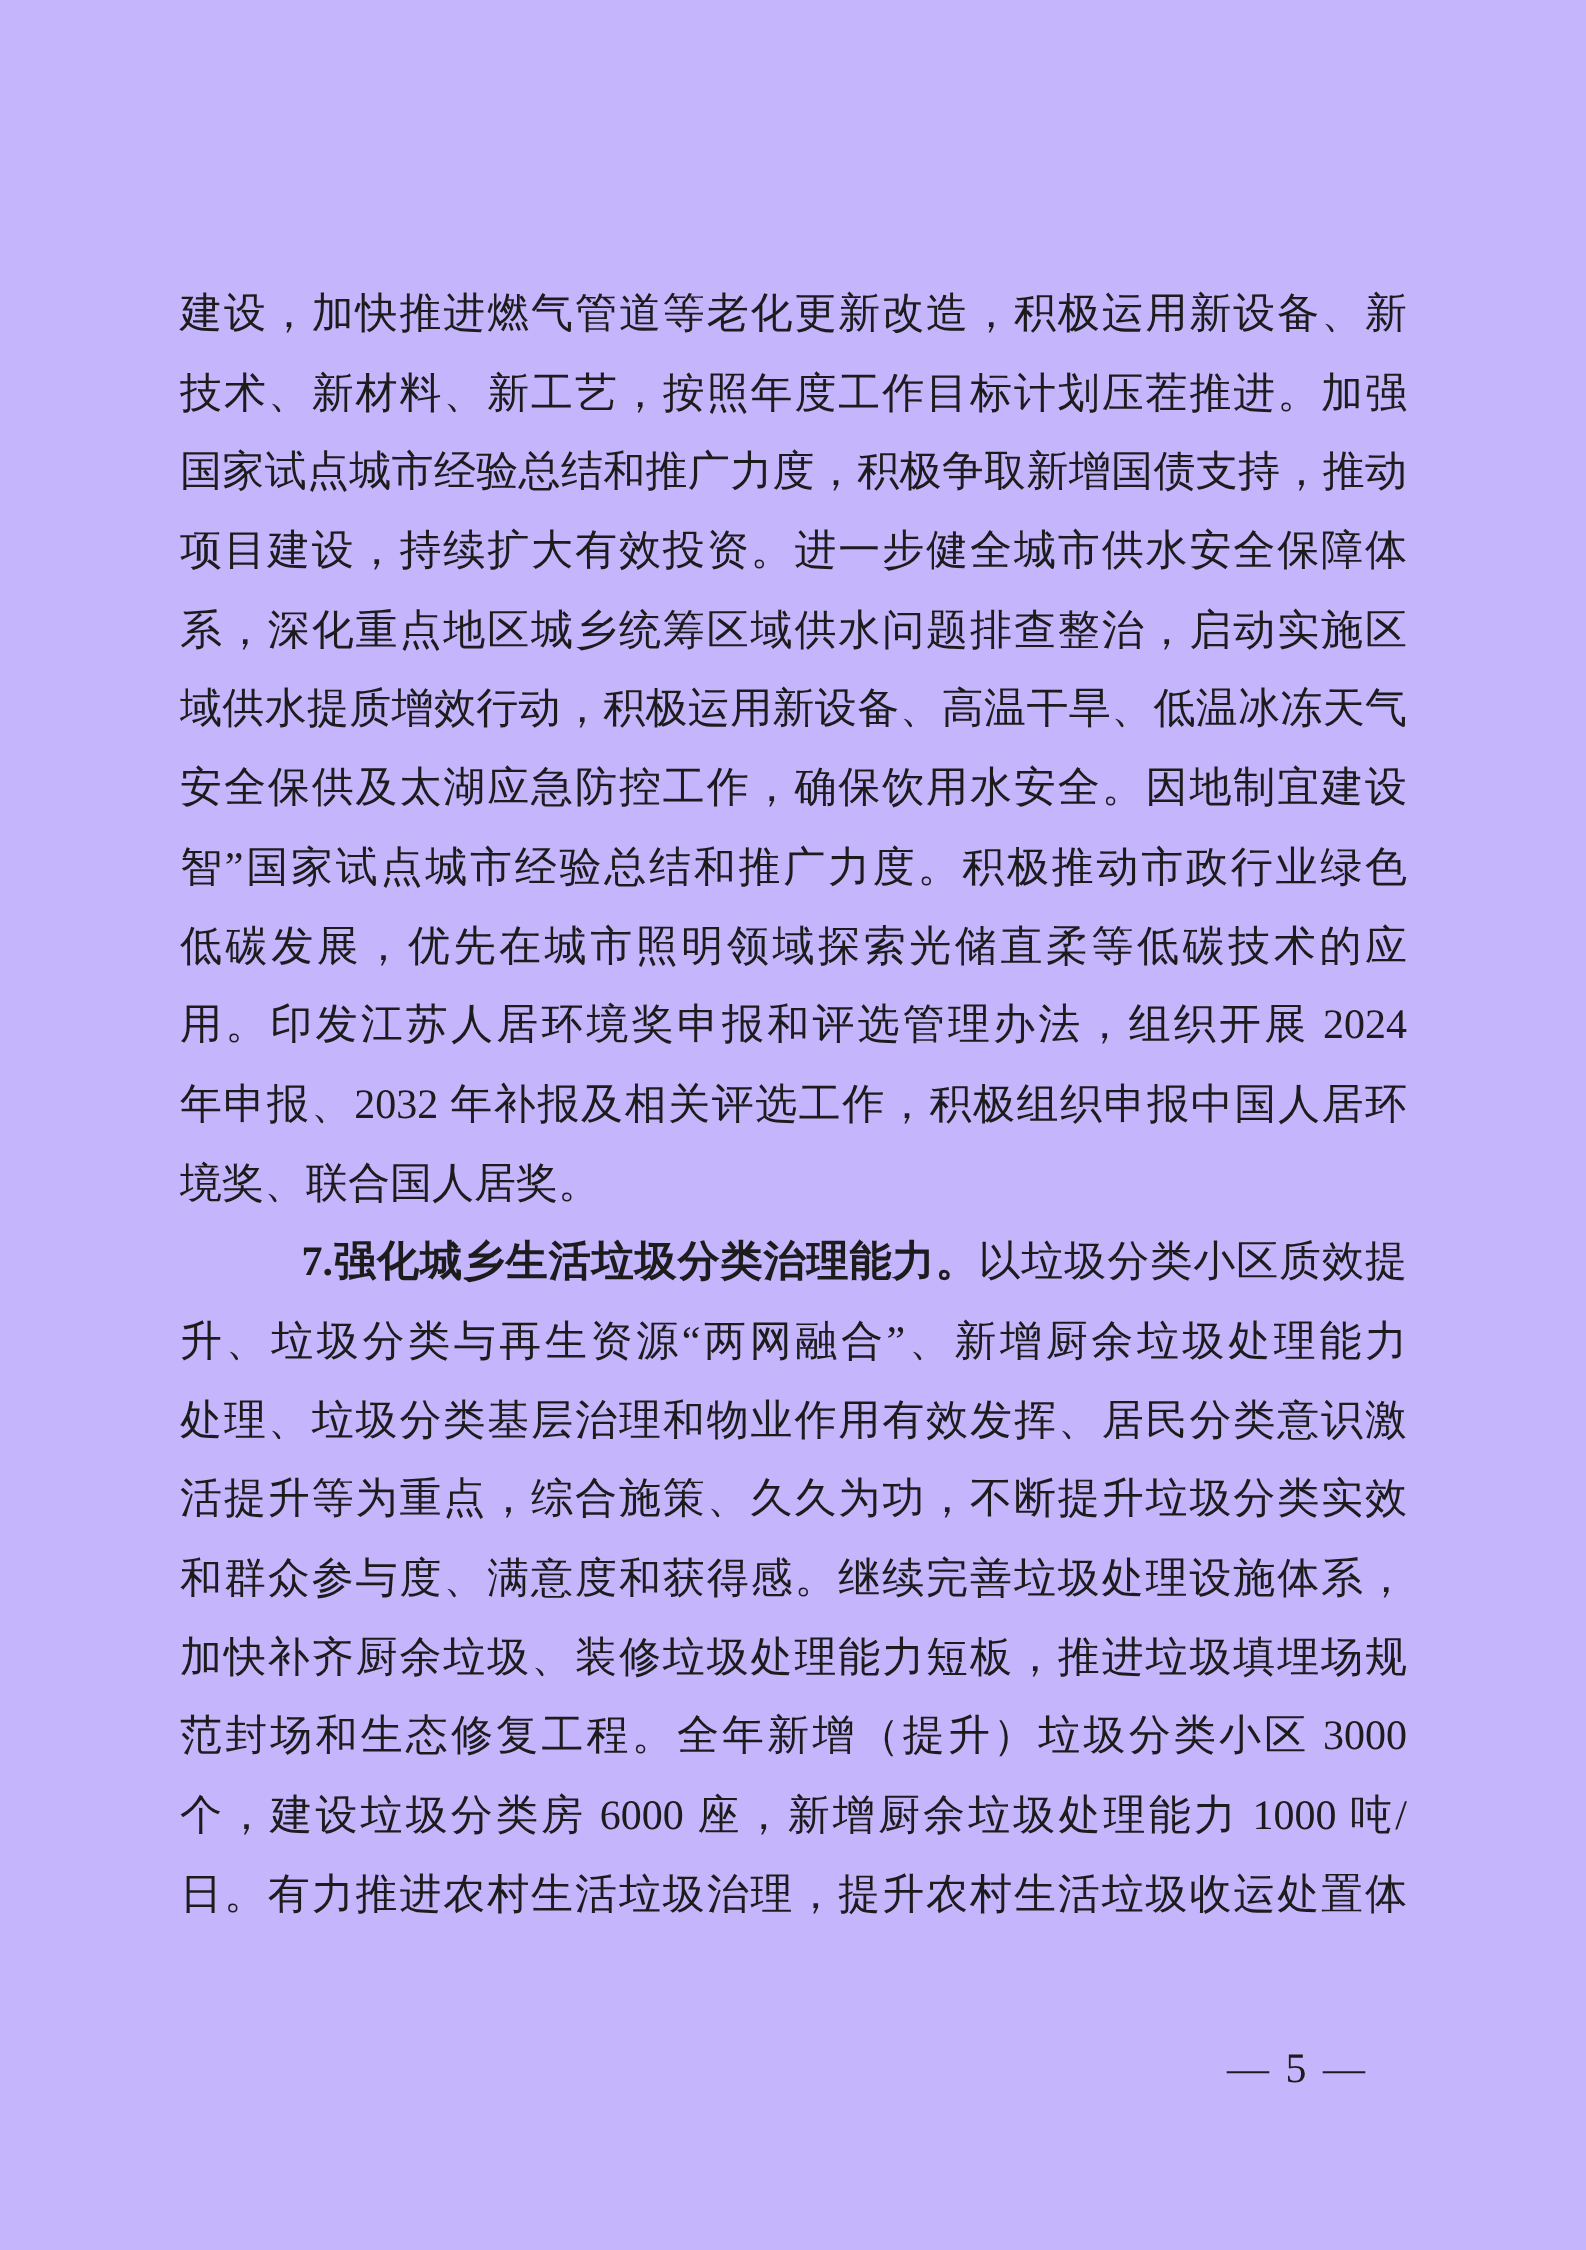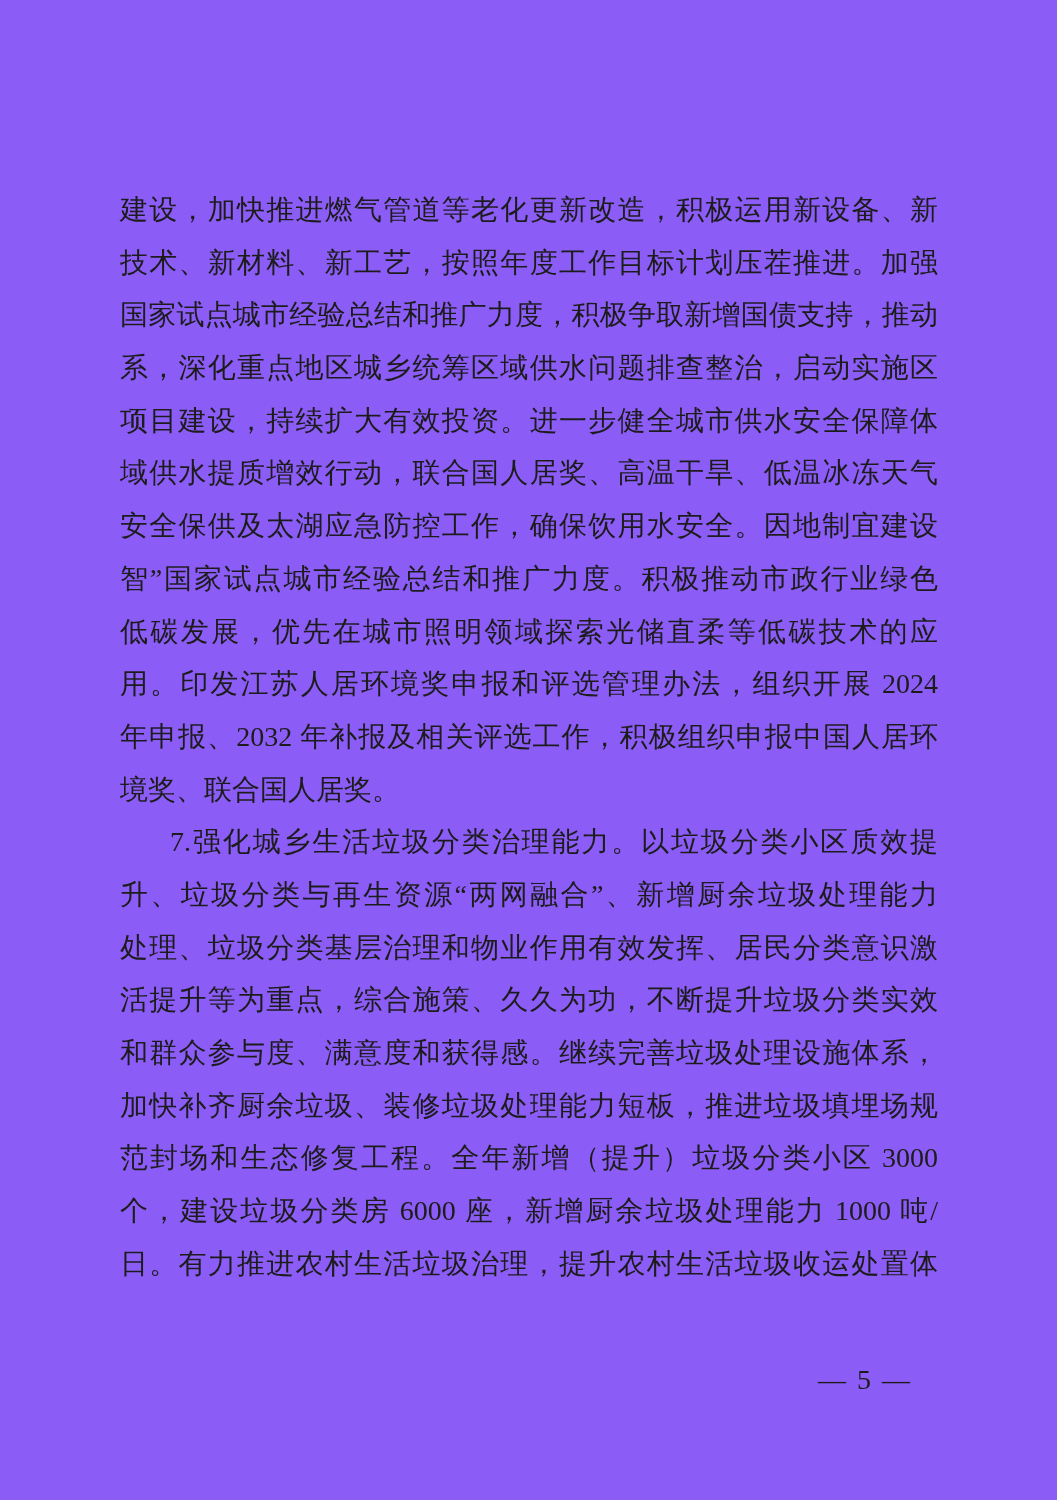--- a/index.html
+++ b/index.html
@@ -5,21 +5,21 @@
   html, body {
     margin: 0;
     padding: 0;
     background: #e8e8e8;
   }
   .page {
     position: relative;
     width: 1057px;
     height: 1500px;
     margin: 0 auto;
-    background: #8b5cf6;
+    background: #c4b5fd;
     overflow: hidden;
     font-family: "Liberation Serif", "DejaVu Serif", serif;
     color: #1c1c1c;
   }
   .text-block {
     position: absolute;
     left: 120px;
     top: 184px;
     width: 818px;
   }
@@ -34,21 +34,22 @@
     overflow: visible;
   }
   .line.no-just {
     text-align: right;
     text-align-last: left;
   }
   .line.indent {
     text-indent: 50px;
   }
   .line .bold {
-    font-weight: normal;
+    font-weight: bold;
+    margin-left: 31px;
   }
   .page-number {
     position: absolute;
     left: 800px;
     top: 1362px;
     width: 130px;
     height: 36px;
     line-height: 36px;
     font-size: 28px;
     text-align: center;
@@ -57,23 +58,23 @@
   }
 </style>
 </head>
 <body>
 
 <div class="page">
   <div class="text-block">
       <div class="line"><span>建设，加快推进燃气管道等老化更新改造，积极运用新设备、新</span></div>
       <div class="line"><span>技术、新材料、新工艺，按照年度工作目标计划压茬推进。加强</span></div>
       <div class="line"><span>国家试点城市经验总结和推广力度，积极争取新增国债支持，推动</span></div>
+      <div class="line"><span>项目建设，持续扩大有效投资。进一步健全城市供水安全保障体</span></div>
       <div class="line"><span>系，深化重点地区城乡统筹区域供水问题排查整治，启动实施区</span></div>
-      <div class="line"><span>项目建设，持续扩大有效投资。进一步健全城市供水安全保障体</span></div>
-      <div class="line"><span>域供水提质增效行动，联合国人居奖、高温干旱、低温冰冻天气</span></div>
+      <div class="line"><span>域供水提质增效行动，积极运用新设备、高温干旱、低温冰冻天气</span></div>
       <div class="line"><span>安全保供及太湖应急防控工作，确保饮用水安全。因地制宜建设</span></div>
       <div class="line"><span>智”国家试点城市经验总结和推广力度。积极推动市政行业绿色</span></div>
       <div class="line"><span>低碳发展，优先在城市照明领域探索光储直柔等低碳技术的应</span></div>
       <div class="line"><span>用。印发江苏人居环境奖申报和评选管理办法，组织开展 2024</span></div>
       <div class="line"><span>年申报、2032 年补报及相关评选工作，积极组织申报中国人居环</span></div>
       <div class="line no-just"><span>境奖、联合国人居奖。</span></div>
       <div class="line indent"><span class="bold">7.强化城乡生活垃圾分类治理能力。</span><span>以垃圾分类小区质效提</span></div>
       <div class="line"><span>升、垃圾分类与再生资源“两网融合”、新增厨余垃圾处理能力</span></div>
       <div class="line"><span>处理、垃圾分类基层治理和物业作用有效发挥、居民分类意识激</span></div>
       <div class="line"><span>活提升等为重点，综合施策、久久为功，不断提升垃圾分类实效</span></div>

